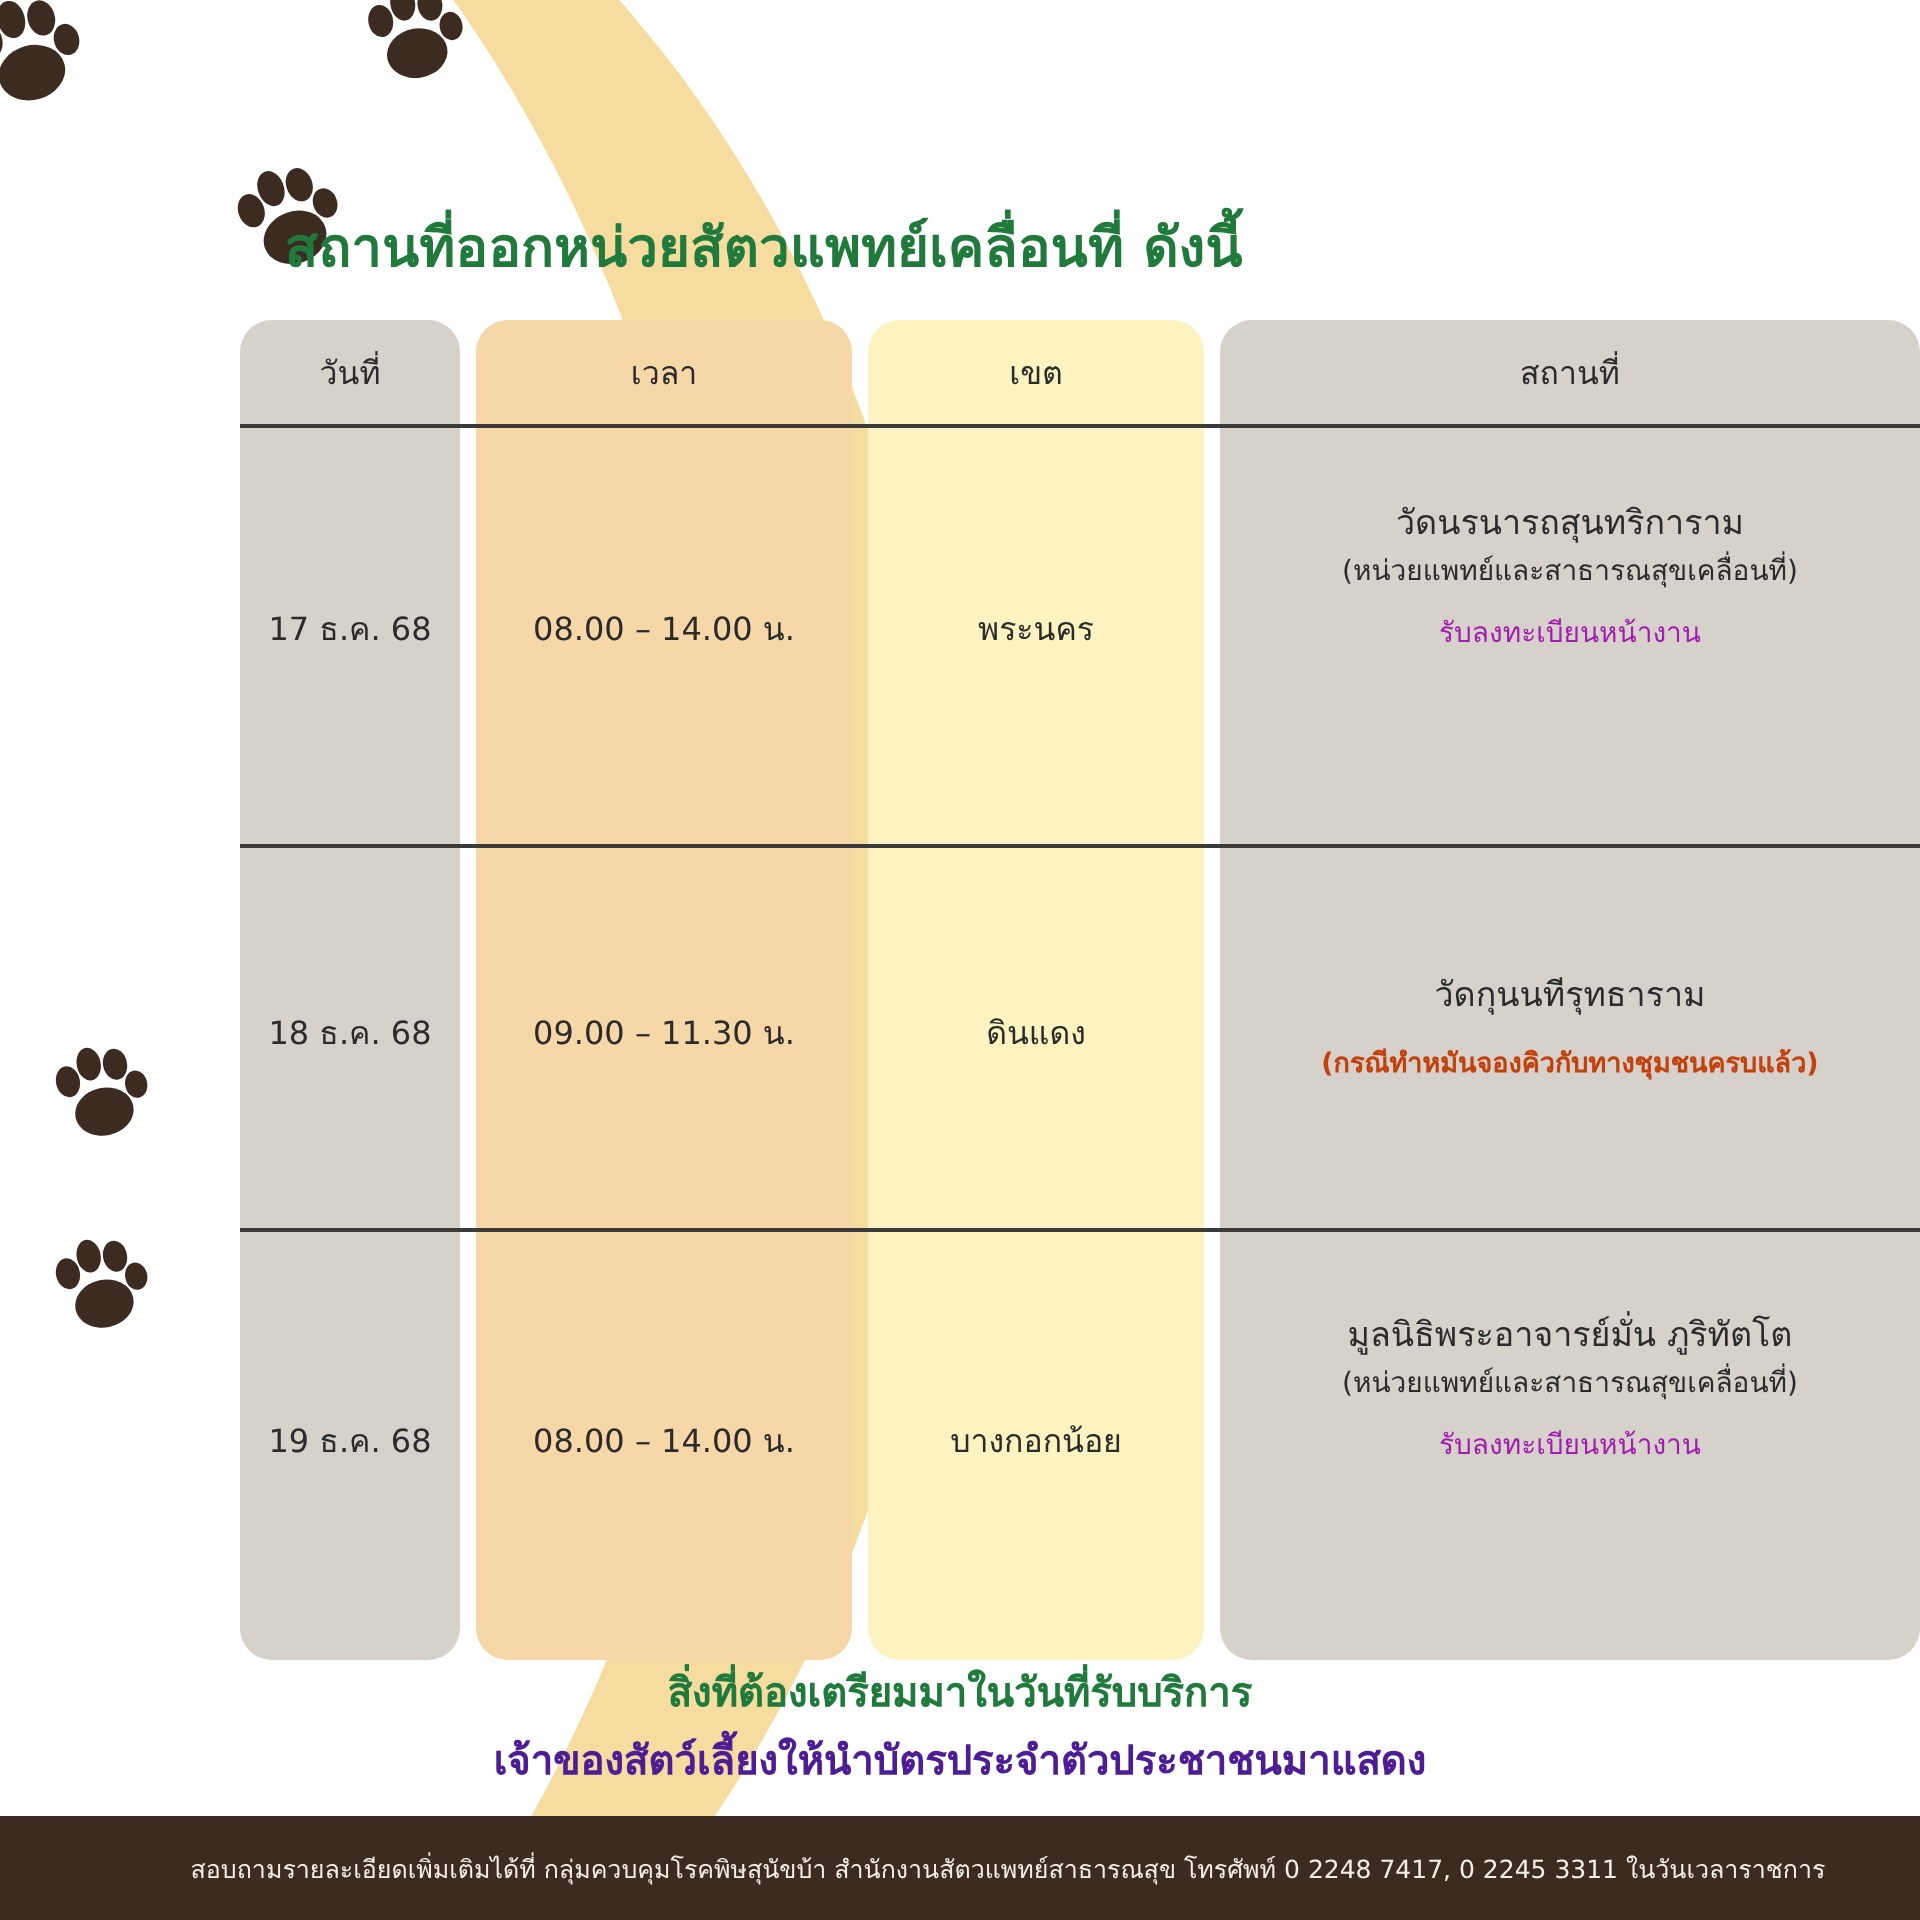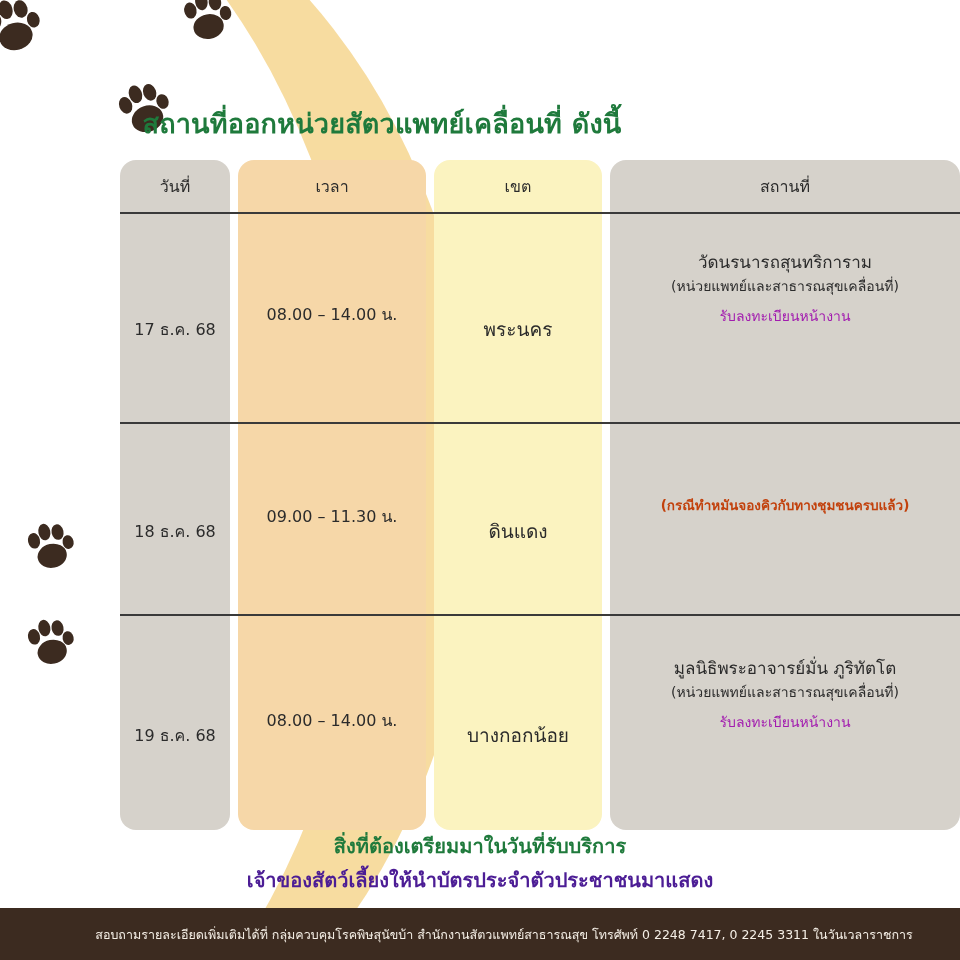--- a/index.html
+++ b/index.html
@@ -109,23 +109,23 @@
   }
   .row-1 { top: 54px;  height: 208px; }
   .row-2 { top: 264px; height: 190px; }
   .row-3 { top: 456px; height: 214px; }
 
   .cell {
     position: absolute;
     text-align: center;
     color: #2b2b2b;
   }
-  .c-date  { left: 0px;   width: 110px; font-size: 16px; margin-top: 15px; }
+  .c-date  { left: 0px;   width: 110px; font-size: 16px; }
   .c-time  { left: 118px; width: 188px; font-size: 16px; }
-  .c-zone  { left: 314px; width: 168px; font-size: 19px; margin-top: 12px; }
+  .c-zone  { left: 314px; width: 168px; font-size: 16px; }
 
   .vcenter-1 { top: 88px; }
   .vcenter-2 { top: 80px; }
   .vcenter-3 { top: 92px; }
 
   .place-block {
     position: absolute;
     left: 490px;
     width: 350px;
     text-align: center;
@@ -277,20 +277,21 @@
       </div>
     </div>
 
     <div class="rule rule-r1"></div>
 
     <div class="row row-2">
       <div class="cell c-date vcenter-2">18 ธ.ค. 68</div>
       <div class="cell c-time vcenter-2">09.00 – 11.30 น.</div>
       <div class="cell c-zone vcenter-2">ดินแดง</div>
       <div class="place-block pb-2">
+        <div class="place-main">วัดกุนนทีรุทธาราม</div>
         <div class="note-red">(กรณีทำหมันจองคิวกับทางชุมชนครบแล้ว)</div>
       </div>
     </div>
 
     <div class="rule rule-r2"></div>
 
     <div class="row row-3">
       <div class="cell c-date vcenter-3">19 ธ.ค. 68</div>
       <div class="cell c-time vcenter-3">08.00 – 14.00 น.</div>
       <div class="cell c-zone vcenter-3">บางกอกน้อย</div>

